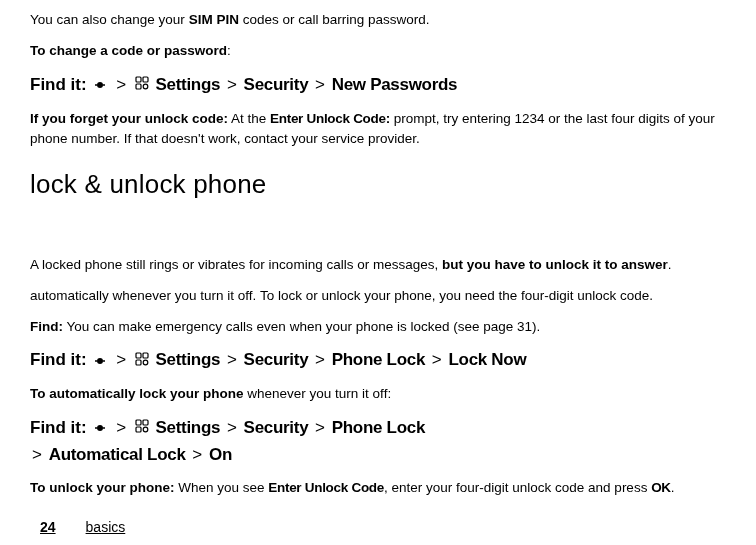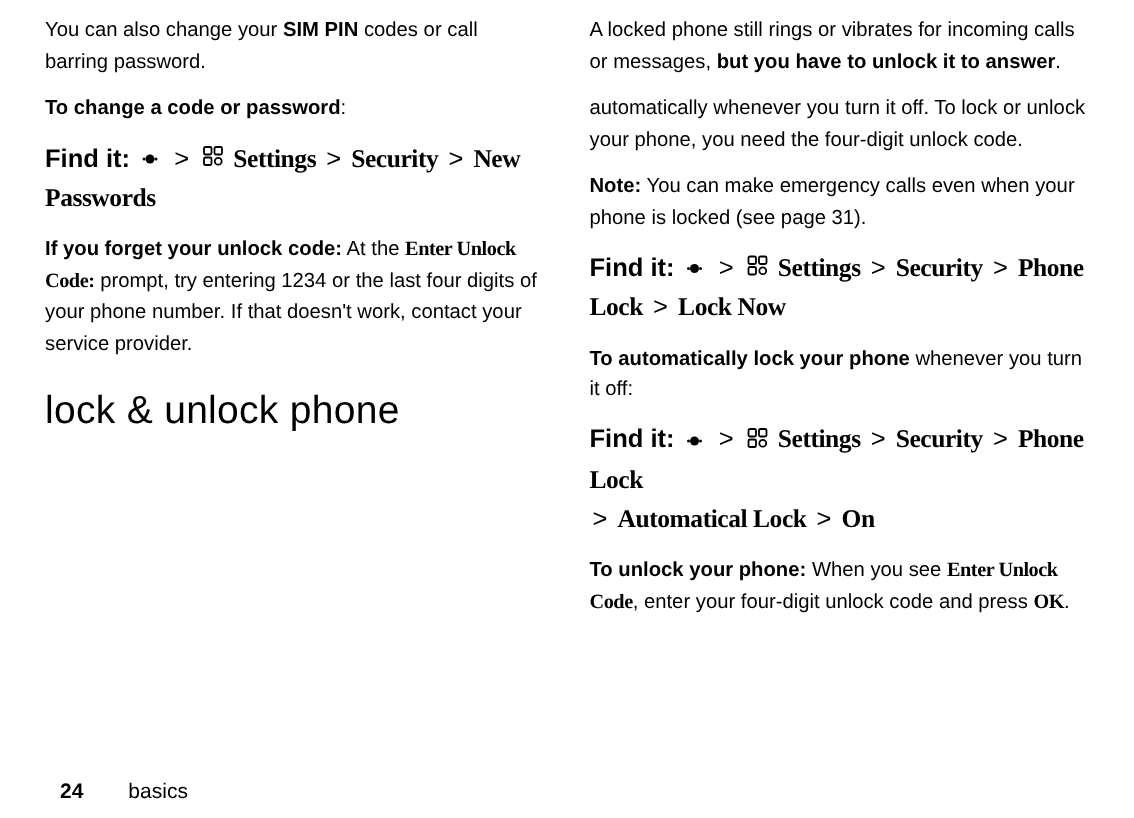--- a/index.html
+++ b/index.html
@@ -15,20 +15,21 @@
     }
     .page {
       display: flex;
       flex-direction: column;
       height: 100%;
       padding: 10px 30px 10px 30px;
       box-sizing: border-box;
     }
     .columns {
       display: flex;
+      flex-direction: column;
       gap: 30px;
       flex: 1;
     }
     .column {
       flex: 1;
       font-size: 13.5px;
       line-height: 1.55;
     }
     .para {
       margin: 0 0 10px 0;
@@ -41,21 +42,21 @@
       font-weight: normal;
       margin: 14px 0 8px 0;
       letter-spacing: 0.2px;
     }
     .findit {
       font-size: 17px;
       font-weight: bold;
       margin: 4px 0 10px 0;
     }
     .condensed {
-      font-family: Liberation Serif, serif;
+      font-family: Liberation Sans, sans-serif;
       font-weight: bold;
       letter-spacing: -0.3px;
       font-stretch: condensed;
     }
     .sep {
       font-weight: normal;
       font-family: Arial, sans-serif;
       margin: 0 2px;
     }
     .icon-dot {
@@ -67,20 +68,21 @@
       display: inline-block;
       vertical-align: middle;
       margin: 0 2px;
     }
     .footer {
       display: flex;
       align-items: center;
       gap: 30px;
       padding-top: 10px;
       padding-left: 10px;
+      text-decoration: underline;
     }
     .page-number {
       font-weight: bold;
       font-size: 14px;
     }
     .footer-label {
       font-size: 14px;
     }
   </style>
 </head>
@@ -130,21 +132,21 @@
     </div>
 
     <div class="column">
       <p class="para">
         <span>A locked phone still rings or vibrates for incoming calls or messages, </span><span class="bold">but you have to unlock it to answer</span><span>.</span>
       </p>
 
       <p class="para">automatically whenever you turn it off. To lock or unlock your phone, you need the four-digit unlock code.</p>
 
       <p class="para">
-        <span class="bold">Note:</span><span> You can make emergency calls even when your phone is locked (see page 31).</span>
+        <span class="bold">Find:</span><span> You can make emergency calls even when your phone is locked (see page 31).</span>
       </p>
 
 
       <p class="findit">
         <span>Find it:</span>
         <span class="icon-dot"><svg width="14" height="10" viewBox="0 0 14 10">
               <circle cx="3" cy="5" r="1" fill="#000"></circle>
               <circle cx="7" cy="5" r="3" fill="#000"></circle>
               <circle cx="11" cy="5" r="1" fill="#000"></circle>
             </svg></span>

